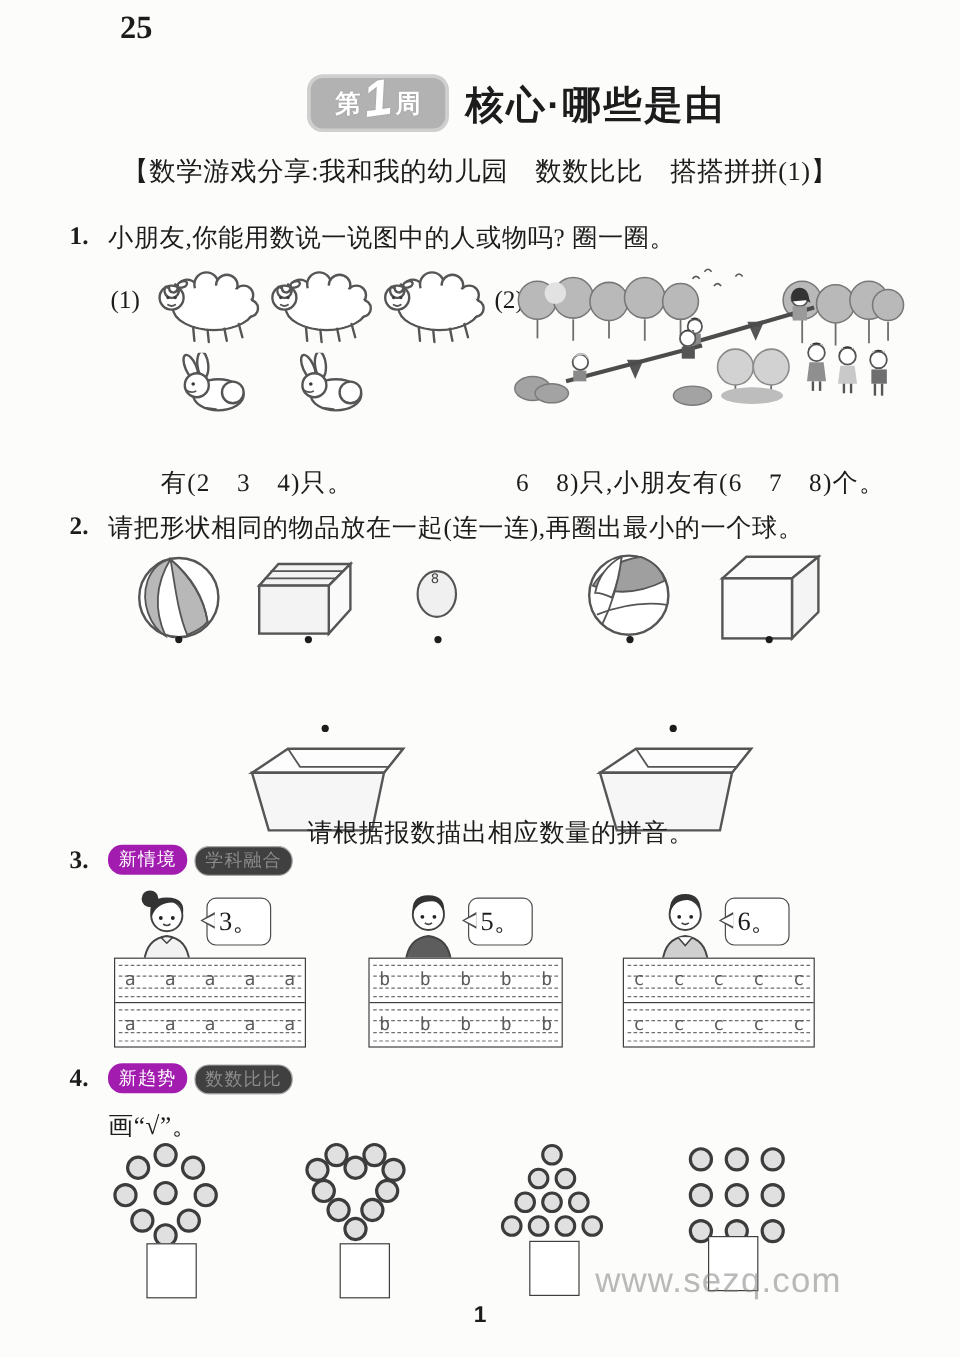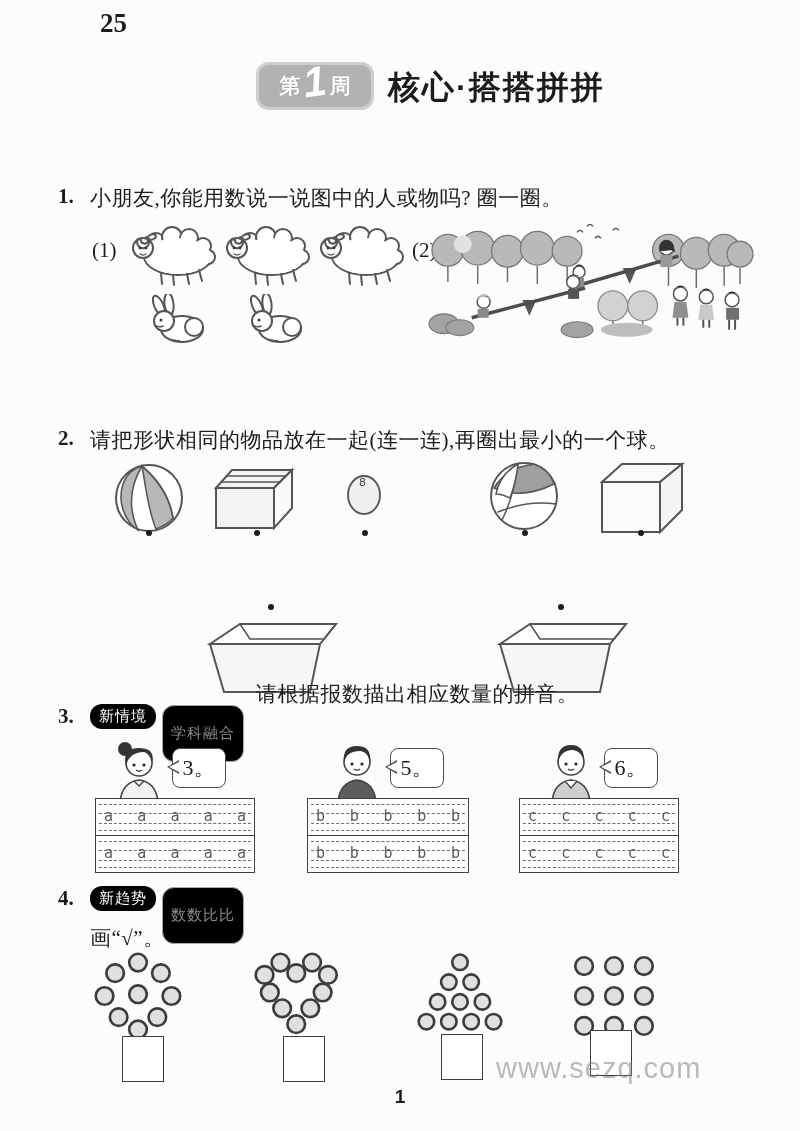--- a/index.html
+++ b/index.html
@@ -25,24 +25,24 @@
 
   svg{overflow:visible;}
   .ln{fill:none;stroke:#555;stroke-width:2;stroke-linecap:round;stroke-linejoin:round;}
   .ln15{fill:none;stroke:#555;stroke-width:1.5;stroke-linecap:round;stroke-linejoin:round;}
   .wfill{fill:#fff;stroke:#555;stroke-width:2;stroke-linejoin:round;}
   .dk{fill:#3a3a3a;}
 
   .dot{width:6px;height:6px;border-radius:50%;background:#1c1c1c;}
 
   
-  .pill-dark{background:#000000;color:#fff;border-radius:12px;padding:3px 9px;font-size:15px;
+  .pill-dark{background:#a21caf;color:#fff;border-radius:12px;padding:3px 9px;font-size:15px;
              font-family:"Liberation Sans",sans-serif;letter-spacing:1px;}
-  .pill-light{border:1.5px solid #a8a8a8;color:#8b8b8b;border-radius:12px;padding:18px 8px;font-size:15px;
-             font-family:"Liberation Sans",sans-serif;letter-spacing:1px;background:#000000;}
+  .pill-light{border:1.5px solid #a8a8a8;color:#8b8b8b;border-radius:12px;padding:2px 8px;font-size:15px;
+             font-family:"Liberation Sans",sans-serif;letter-spacing:1px;background:#404040;}
 
   
   .bubble{border:1.8px solid #4c4c4c;border-radius:8px;background:#fff;width:52px;height:38px;
           display:flex;align-items:center;justify-content:center;font-size:22px;}
   .bubble::before{content:"";position:absolute;left:-13px;top:11px;border:7px solid transparent;border-right:12px solid #4c4c4c;}
   .bubble::after{content:"";position:absolute;left:-9px;top:13px;border:5px solid transparent;border-right:10px solid #fff;}
 
   
   .pygrid{border:1.8px solid #3f3f3f;background:#fff;}
   .pyrow{position:relative;height:36px;border-bottom:1.6px solid #3f3f3f;}
@@ -102,41 +102,43 @@
     </defs>
   </svg>
 
   <div class="abs corner-num">25</div>
 
   <div class="abs week-badge">
     <span class="wb-ch">第</span>
     <span class="wb-num">1</span>
     <span class="wb-ch">周</span>
   </div>
-  <div class="abs main-title">核心·搭搭拼拼</div>
+  <div class="abs main-title">核心·哪些是由</div>
+  <div class="abs subtitle">【数学游戏分享:我和我的幼儿园　数数比比　搭搭拼拼(1)】</div>
 
   <div class="abs qnum" style="left:58px;top:184px">1.</div>
   <div class="abs qtext" style="left:90px;top:184px">小朋友,你能用数说一说图中的人或物吗? 圈一圈。</div>
 
   <div class="abs plabel" style="left:92px;top:238px">(1)</div>
   <svg class="abs" style="left:128px;top:224px" width="92" height="64">
       <use href="#sheep"></use>
     </svg>
   <svg class="abs" style="left:222px;top:224px" width="92" height="64">
       <use href="#sheep"></use>
     </svg>
   <svg class="abs" style="left:316px;top:224px" width="92" height="64">
       <use href="#sheep"></use>
     </svg>
   <svg class="abs" style="left:142px;top:294px" width="66" height="50">
       <use href="#rabbit"></use>
     </svg>
   <svg class="abs" style="left:240px;top:294px" width="66" height="50">
       <use href="#rabbit"></use>
     </svg>
+  <div class="abs cap" style="left:134px;top:388px">有(2　3　4)只。</div>
 
   <div class="abs plabel" style="left:412px;top:238px">(2)</div>
   <svg class="abs" style="left:428px;top:224px" width="318" height="118" viewBox="0 0 320 118">
 
     <g>
       <g stroke="#6e6e6e" stroke-width="1.5">
         <line x1="20" y1="40" x2="20" y2="58"></line>
           <line x1="50" y1="42" x2="50" y2="60"></line>
           <line x1="80" y1="40" x2="80" y2="58"></line>
         <line x1="110" y1="42" x2="110" y2="60"></line>
@@ -218,20 +220,21 @@
       <polygon points="274,81 286,81 288,96 272,96" fill="#c9c9c9"></polygon>
         <line x1="277" y1="96" x2="277" y2="104" stroke="#555" stroke-width="2"></line>
         <line x1="283" y1="96" x2="283" y2="104" stroke="#555" stroke-width="2"></line>
       <circle cx="306" cy="76" r="7" fill="#fff" stroke="#555" stroke-width="1.5"></circle>
         <path d="M299,75 a7,7 0 0 1 14,-1 l-2,-5 -10,0 Z" fill="#333"></path>
       <rect x="300" y="84" width="13" height="12" fill="#6f6f6f"></rect>
         <line x1="303" y1="96" x2="303" y2="106" stroke="#555" stroke-width="2"></line>
         <line x1="309" y1="96" x2="309" y2="106" stroke="#555" stroke-width="2"></line>
     </g>
   </svg>
+  <div class="abs cap" style="left:430px;top:388px">6　8)只,小朋友有(6　7　8)个。</div>
 
   <div class="abs qnum" style="left:58px;top:426px">2.</div>
   <div class="abs qtext" style="left:90px;top:426px">请把形状相同的物品放在一起(连一连),再圈出最小的一个球。</div>
 
   <svg class="abs" style="left:112px;top:460px" width="74" height="74" viewBox="0 0 74 74">
     <circle class="wfill" cx="37" cy="38" r="33"></circle>
     <path d="M30,6 C18,26 16,48 26,70 C13,62 5,42 11,24 C15,13 22,8 30,6 Z" fill="#b8b8b8" stroke="#555" stroke-width="1.5"></path>
     <path d="M30,6 C34,28 36,50 44,69 C52,66 58,62 61,58 C58,38 47,20 30,6 Z" fill="#b8b8b8" stroke="#555" stroke-width="1.5"></path>
     <path class="ln15" d="M30,6 C48,22 58,40 61,58"></path>
   </svg>

